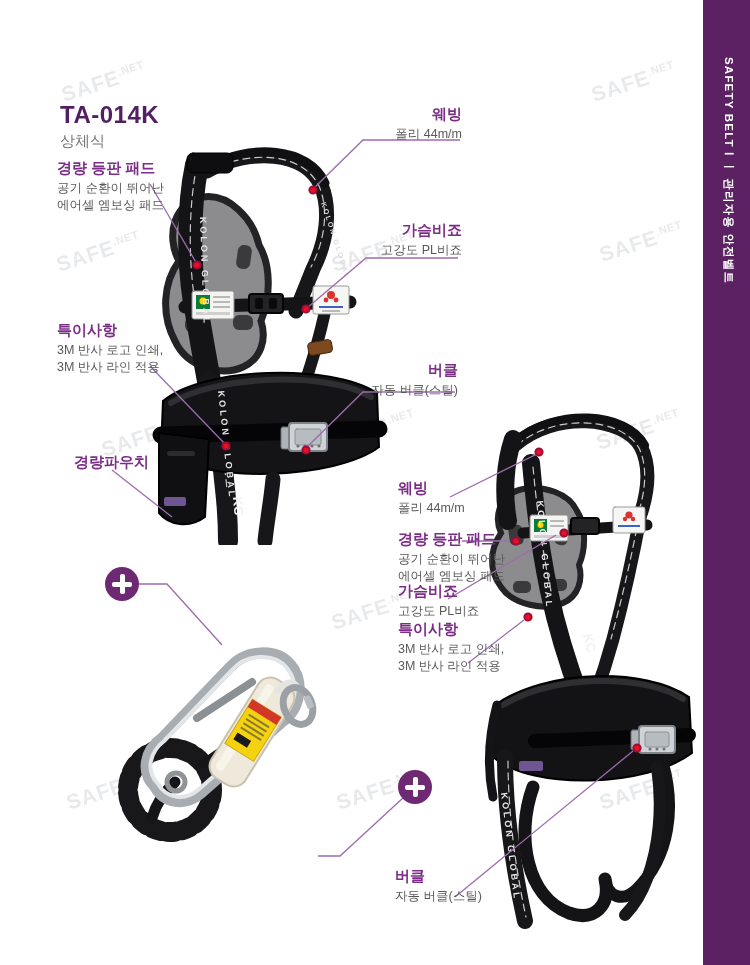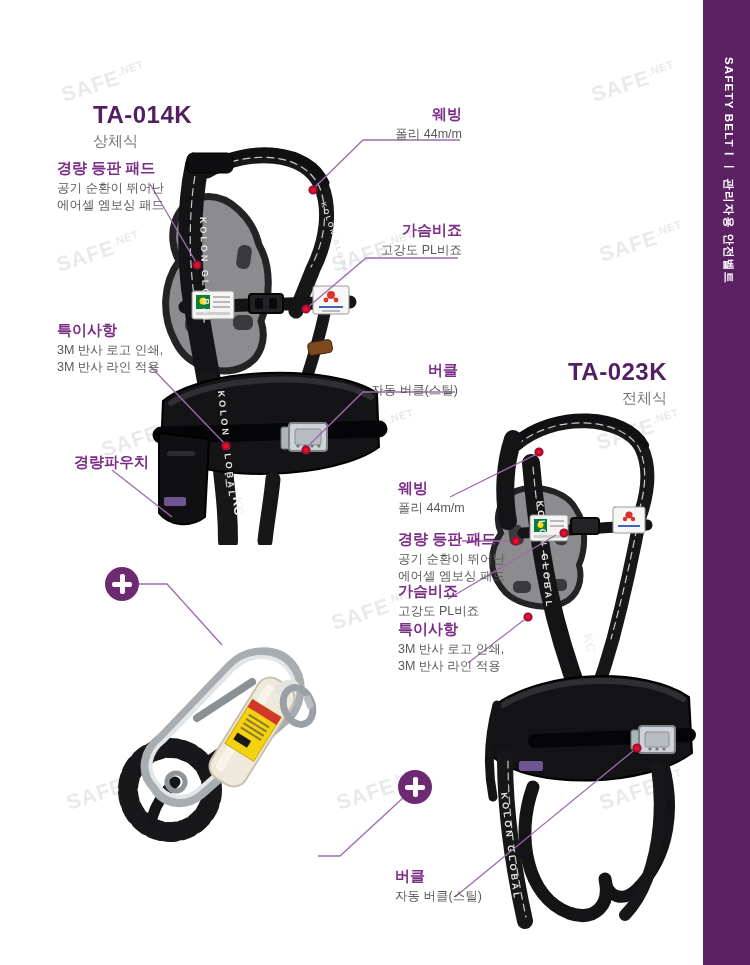--- a/index.html
+++ b/index.html
@@ -8,21 +8,21 @@
     font-family:"Liberation Sans", sans-serif;margin:0 auto;
   }
   
   .sidebar{position:absolute;right:0;top:0;width:47px;height:965px;background:#5c2163;}
   .sidebar-label{
     position:absolute;left:736px;top:57px;transform-origin:0 0;transform:rotate(90deg);
     color:#fff;font-size:11.5px;font-weight:bold;letter-spacing:1.2px;white-space:nowrap;
   }
   
   .main-title{position:absolute;left:58px;top:48px;font-size:29px;font-weight:bold;color:#7d2483;letter-spacing:-0.5px;}
-  .model-block{position:absolute;margin-left:33px;}
+  .model-block{position:absolute;}
   .model-name{font-size:24px;font-weight:bold;color:#521f63;letter-spacing:0.5px;}
   .model-type{font-size:15px;color:#757575;margin-top:3px;}
   .mb-014{left:60px;top:101px;}
   .mb-023{right:83px;top:358px;text-align:right;}
   
   .callout{position:absolute;font-size:12.5px;color:#595959;line-height:1.34;}
   .callout .hd{font-weight:bold;color:#7c2d87;margin-bottom:2px;font-size:15px;}
   .callout.ra{text-align:right;}
   
   .wm{position:absolute;transform:rotate(-18deg);color:#6e7b86;opacity:0.16;white-space:nowrap;pointer-events:none;}
@@ -218,24 +218,20 @@
       <circle cx="637" cy="748" r="3.6"></circle>
     </g>
   </svg>
 
 
   <div class="model-block mb-014">
     <div class="model-name">TA-014K</div>
     <div class="model-type">상체식</div>
   </div>
 
-  <div class="model-block mb-023">
-    <div class="model-name">TA-023K</div>
-    <div class="model-type">전체식</div>
-  </div>
 
   <div class="callout" style="left:57px;top:158px;">
     <div class="hd">경량 등판 패드</div>
     <div>공기 순환이 뛰어난</div>
     <div>에어셀 엠보싱 패드</div>
   </div>
   <div class="callout ra" style="right:288px;top:104px;">
     <div class="hd">웨빙</div>
     <div>폴리 44m/m</div>
   </div>

